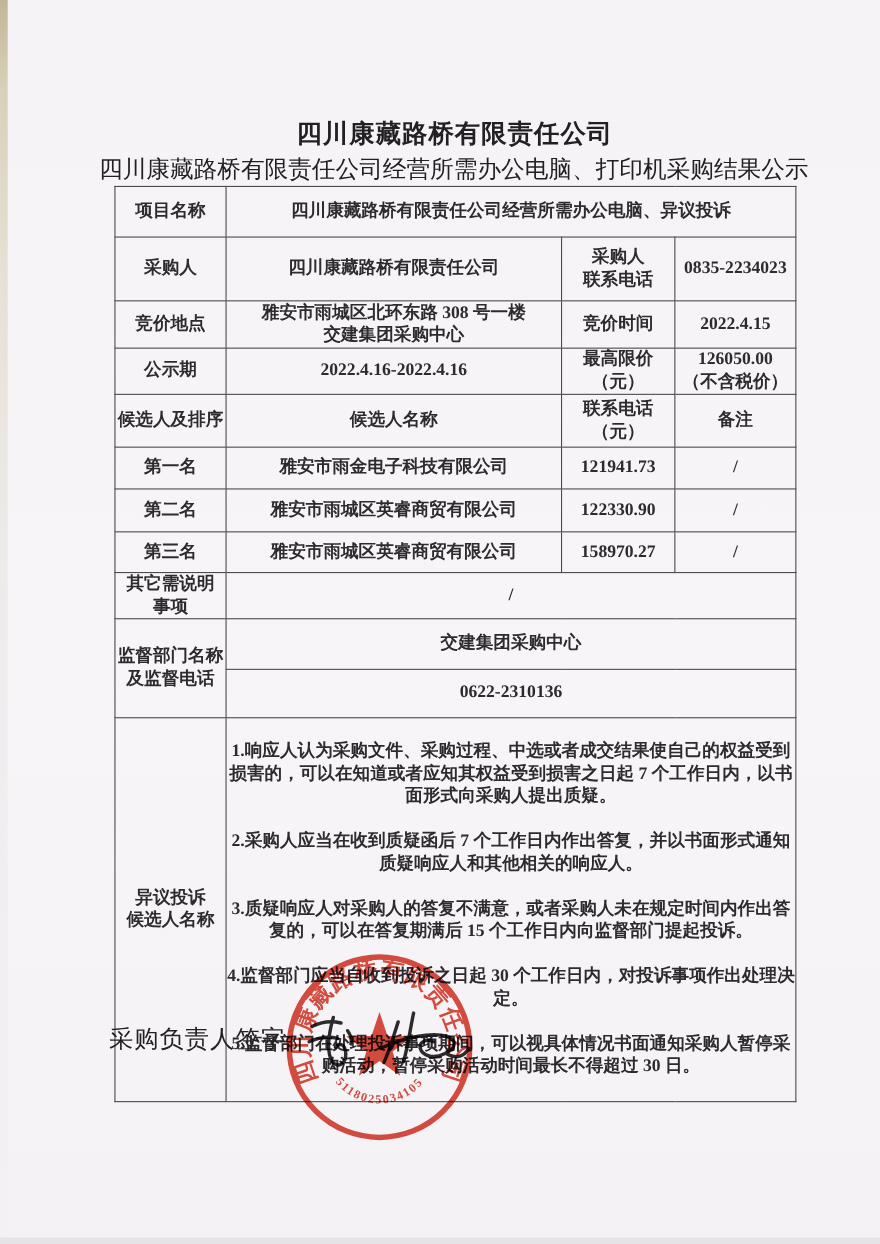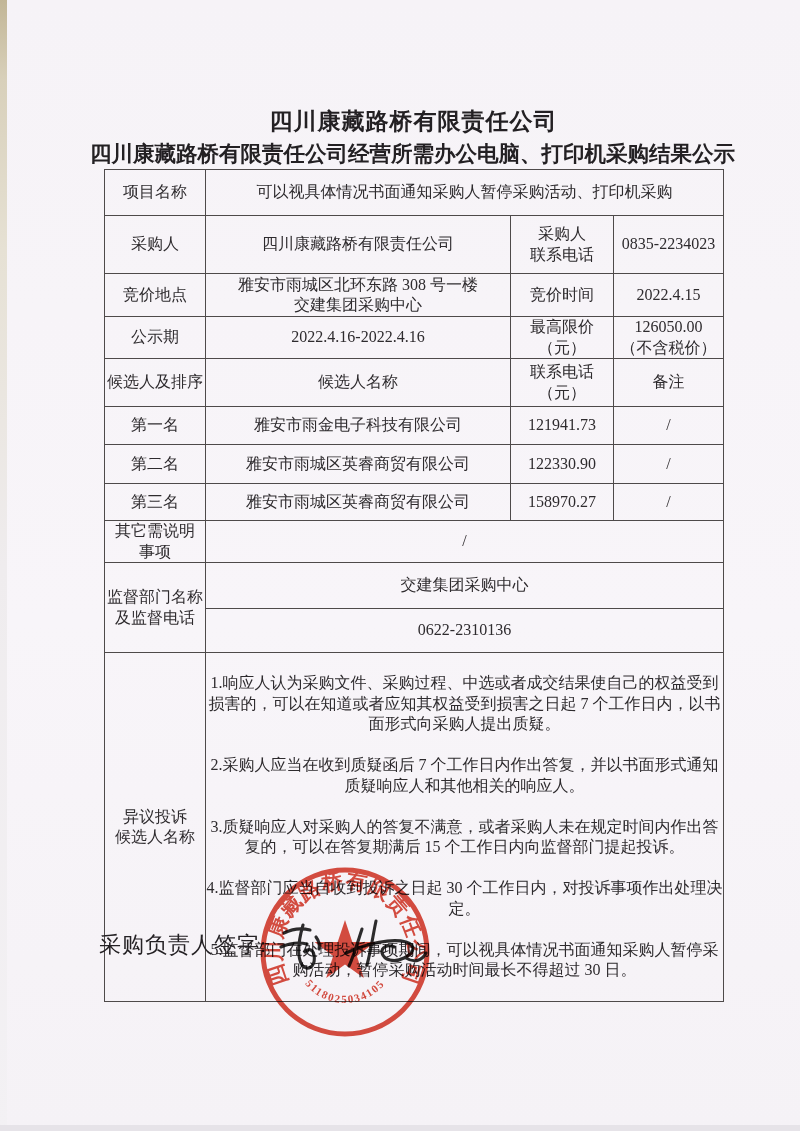--- a/index.html
+++ b/index.html
@@ -18,32 +18,32 @@
     position:absolute;left:0;bottom:0;width:100%;height:6px;
     background:#e6e3e8;
   }
   .title1{
     position:absolute;left:104px;top:106px;width:619px;
     text-align:center;font-size:23px;font-weight:bold;color:#232023;
     letter-spacing:1px;white-space:nowrap;
   }
   .title2{
     position:absolute;left:90px;top:139px;width:636px;
-    text-align:center;font-size:21.5px;font-weight:bold;color:#232023;
+    text-align:center;font-size:21.5px;font-weight:normal;color:#232023;
     white-space:nowrap;
   }
   table.doc{
     position:absolute;left:104px;top:169px;width:619px;
     border-collapse:collapse;table-layout:fixed;
   }
   table.doc td{
     border:1px solid #4e4a4a;
     text-align:center;vertical-align:middle;
     font-size:16px;line-height:1.28;color:#2e2b2e;
-    padding:0;white-space:pre-line;overflow:hidden;
+    padding:0;white-space:pre-line;overflow:hidden;font-weight:bold;
   }
   .r1{height:46px}.r2{height:58px}.r3{height:43px}.r4{height:42px}
   .r5{height:48px}.r6{height:38px}.r7{height:39px}.r8{height:37px}
   .r9{height:42px}.r10{height:46px}.r11{height:44px}.r12{height:270px}
   td.left-pad{text-align:left;padding-left:13px;}
   td.shift-left{padding-right:190px;}
   td.complaint{
     text-align:left;vertical-align:top;
     padding:20px 10px 8px 11px;
     font-size:15.5px;line-height:22.4px;white-space:normal;
@@ -75,21 +75,21 @@
   <table class="doc">
     <colgroup>
       <col style="width:101px">
         <col style="width:305px">
         <col style="width:103px">
         <col style="width:110px">
     </colgroup>
     <tbody>
         <tr class="r1">
       <td>项目名称</td>
-      <td colspan="3">可以视具体情况书面通知采购人暂停采购活动、打印机采购</td>
+      <td colspan="3">四川康藏路桥有限责任公司经营所需办公电脑、异议投诉</td>
     </tr>
     <tr class="r2">
       <td>采购人</td>
       <td>四川康藏路桥有限责任公司</td>
       <td>采购人
 联系电话</td>
       <td>0835-2234023</td>
     </tr>
     <tr class="r3">
       <td>竞价地点</td>

